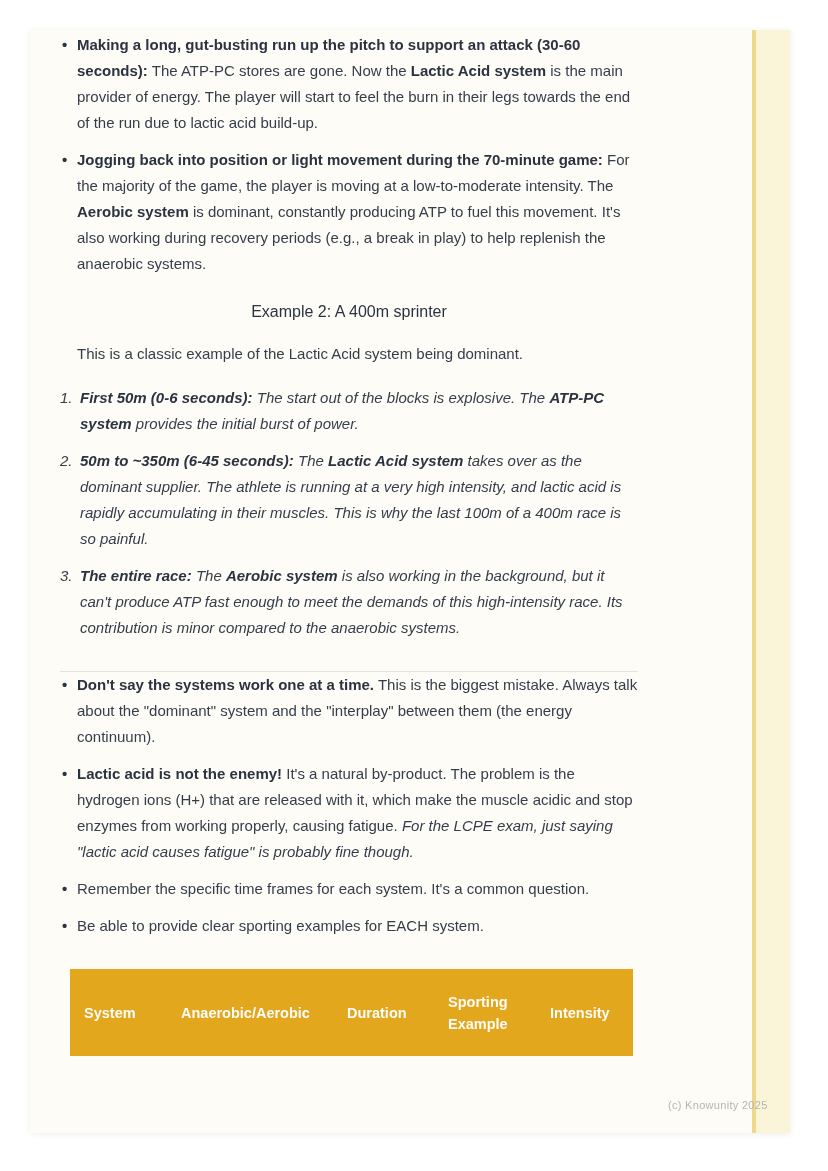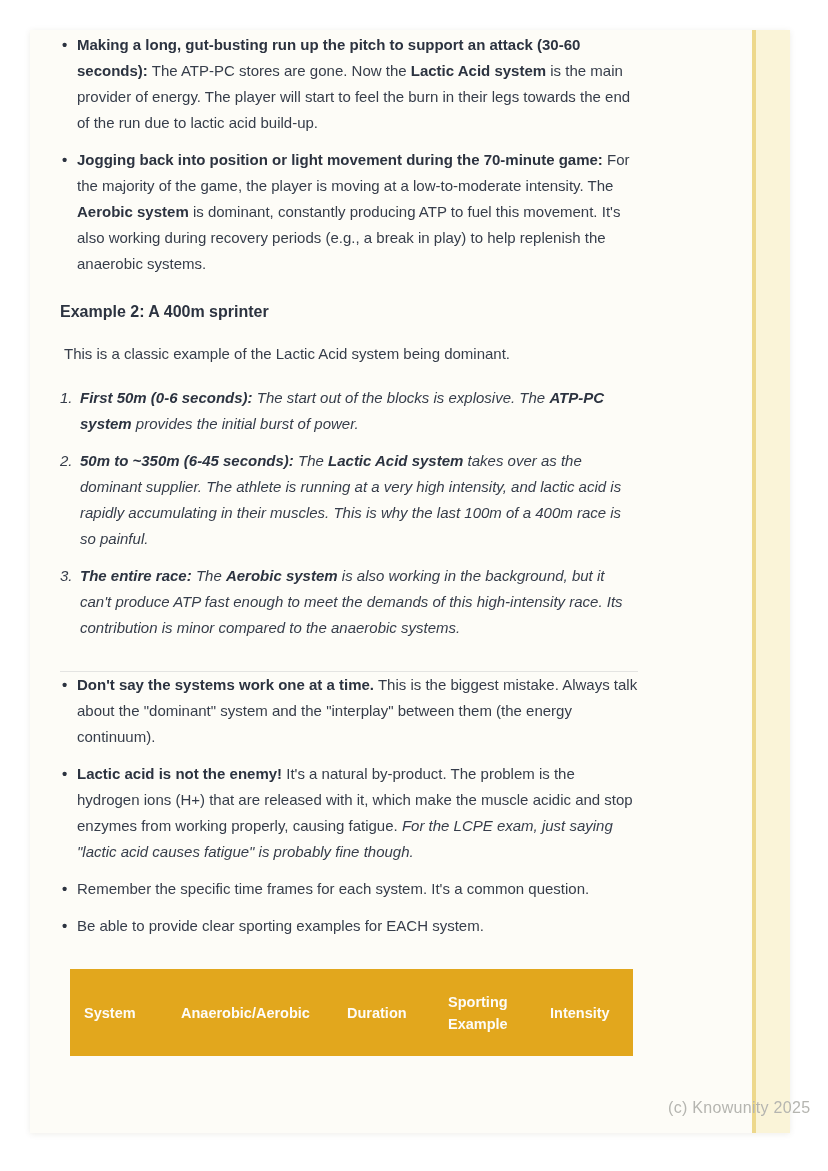--- a/index.html
+++ b/index.html
@@ -38,39 +38,39 @@
   ul.rich-list li::before{
     content:"\2022";position:absolute;left:2px;top:0;
     color:var(--bold-text);font-weight:bold;
   }
   ol.rich-list{counter-reset:step;}
   ol.rich-list li{position:relative;padding-left:20px;margin-bottom:11px;counter-increment:step;font-style:italic;}
   ol.rich-list li::before{
     content:counter(step) ".";position:absolute;left:0;top:0;color:var(--body-text);
   }
 
-  .h3{font-size:16px;font-weight:bold;color:var(--bold-text);margin:22px 0 16px 0;}
-  .para{margin:0 0 18px 4px;}
+  .h3{font-size:16px;font-weight:normal;color:var(--bold-text);margin:22px 0 16px 0;text-align:center;}
+  .para{margin:0 0 18px 17px;}
   .divider{border:none;border-top:1px solid #E4E4E2;margin:30px 0 0 0;}
   .h2{
     font-size:23px;font-weight:bold;color:var(--accent-heading);
     margin:34px 0 20px 0;letter-spacing:0.2px;
   }
 
   .systems-table{margin:30px 0 0 10px;width:566px;}
   .t-row{display:grid;grid-template-columns:97px 166px 101px 102px 97px;column-gap:0;}
   .t-head .t-cell{
     background:var(--table-header-bg);color:var(--table-header-text);
     font-weight:bold;font-size:14.5px;line-height:22px;
     padding:12px 14px;height:87px;display:flex;align-items:center;
   }
 
   .watermark{
     position:absolute;left:668px;top:1099px;z-index:5;
-    font-size:16px;color:#B5B5B0;letter-spacing:0.3px;white-space:nowrap;
+    font-size:11px;color:#B5B5B0;letter-spacing:0.3px;white-space:nowrap;
   }
 </style>
 </head>
 <body>
 
 <div class="page-card">
   <div class="edge-strip"></div>
 
   <div class="content">
 

